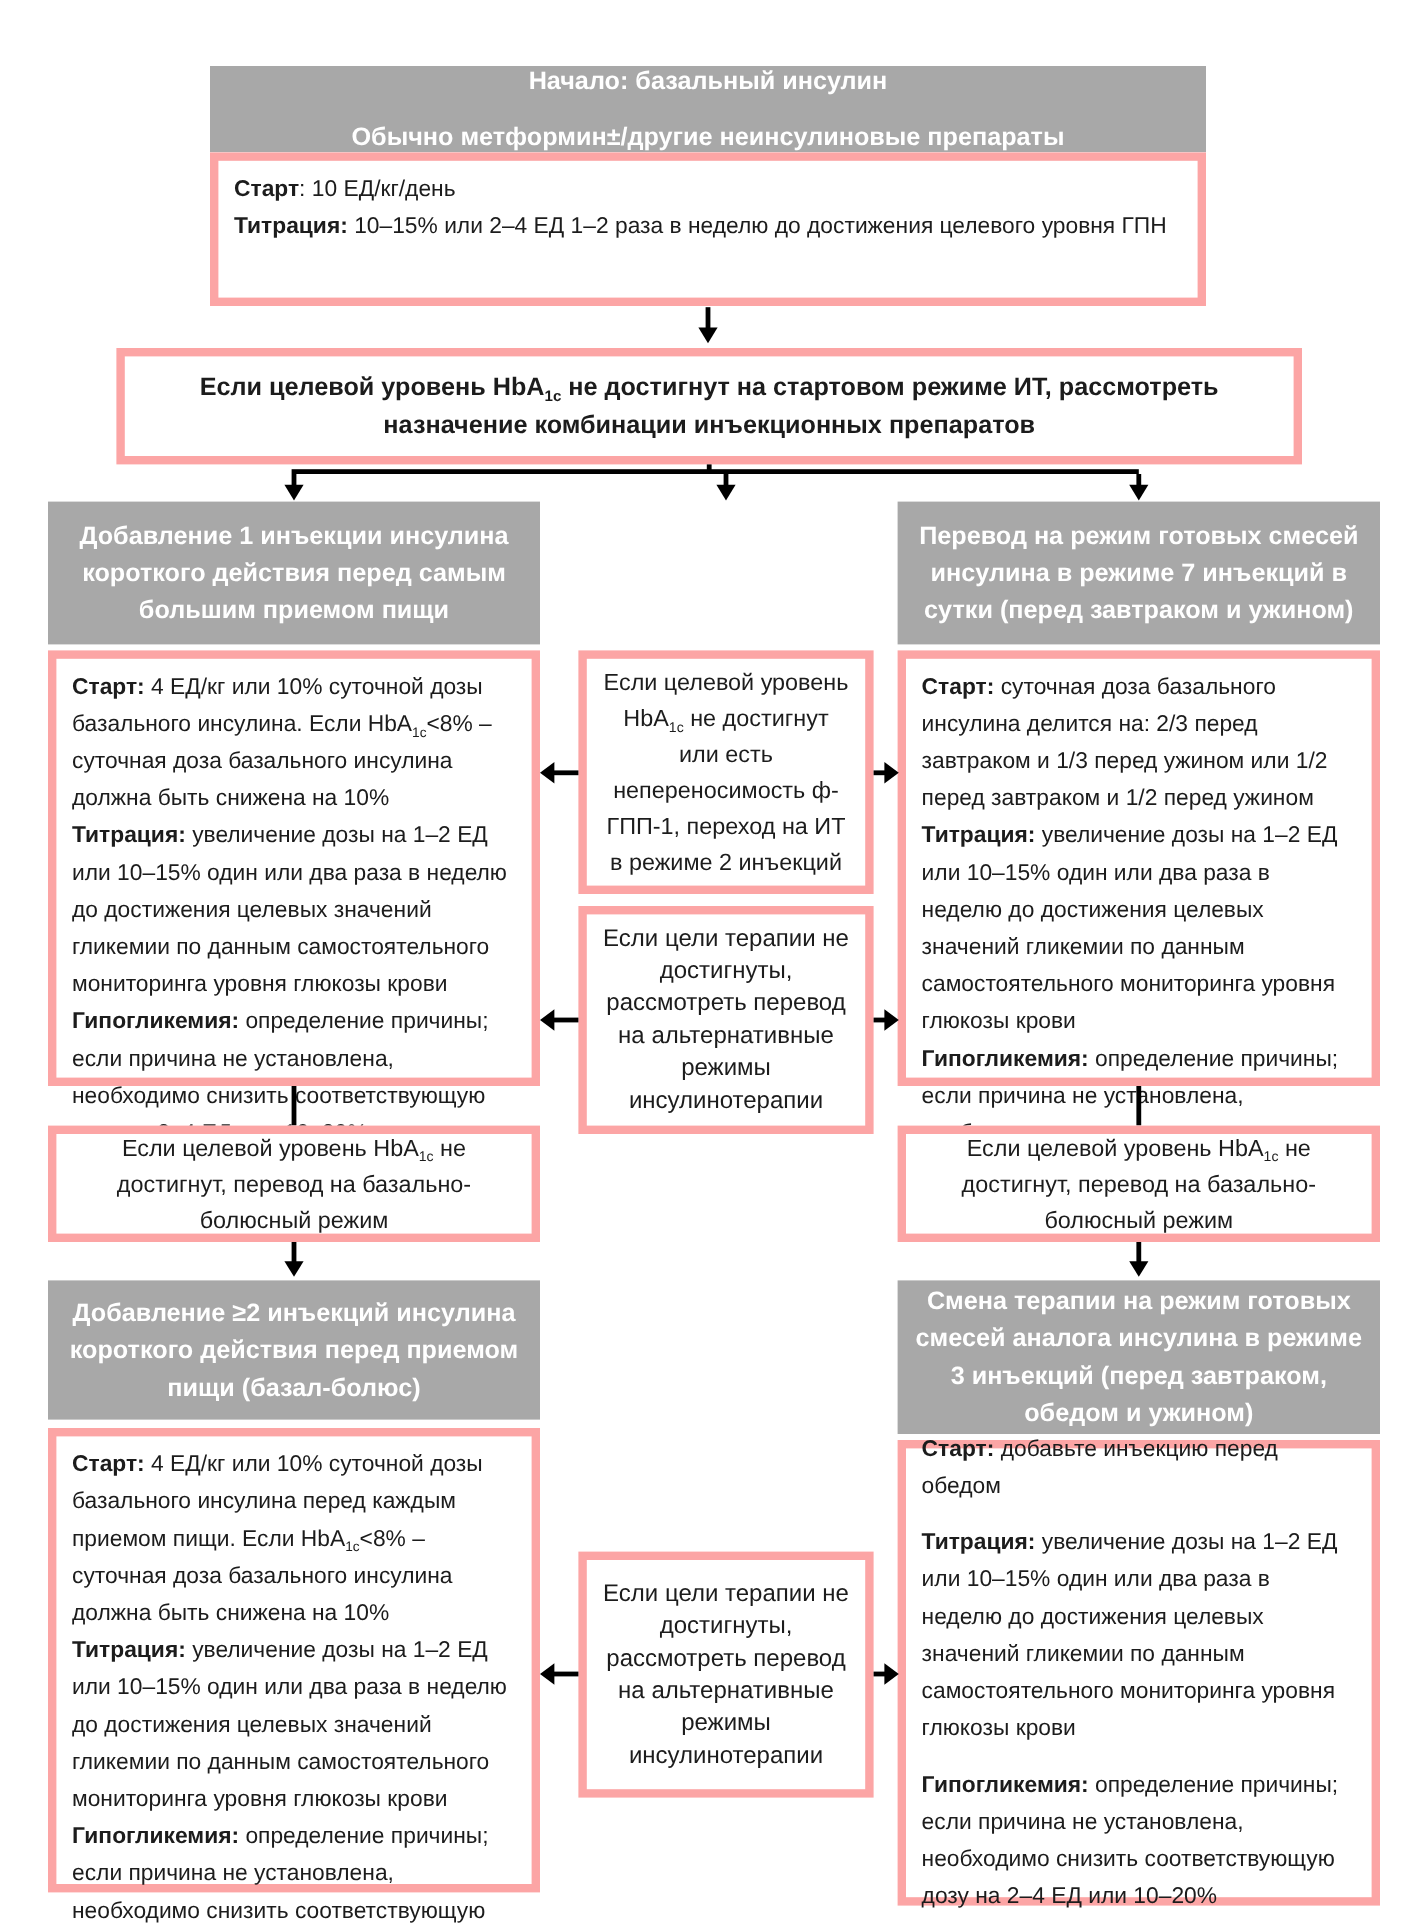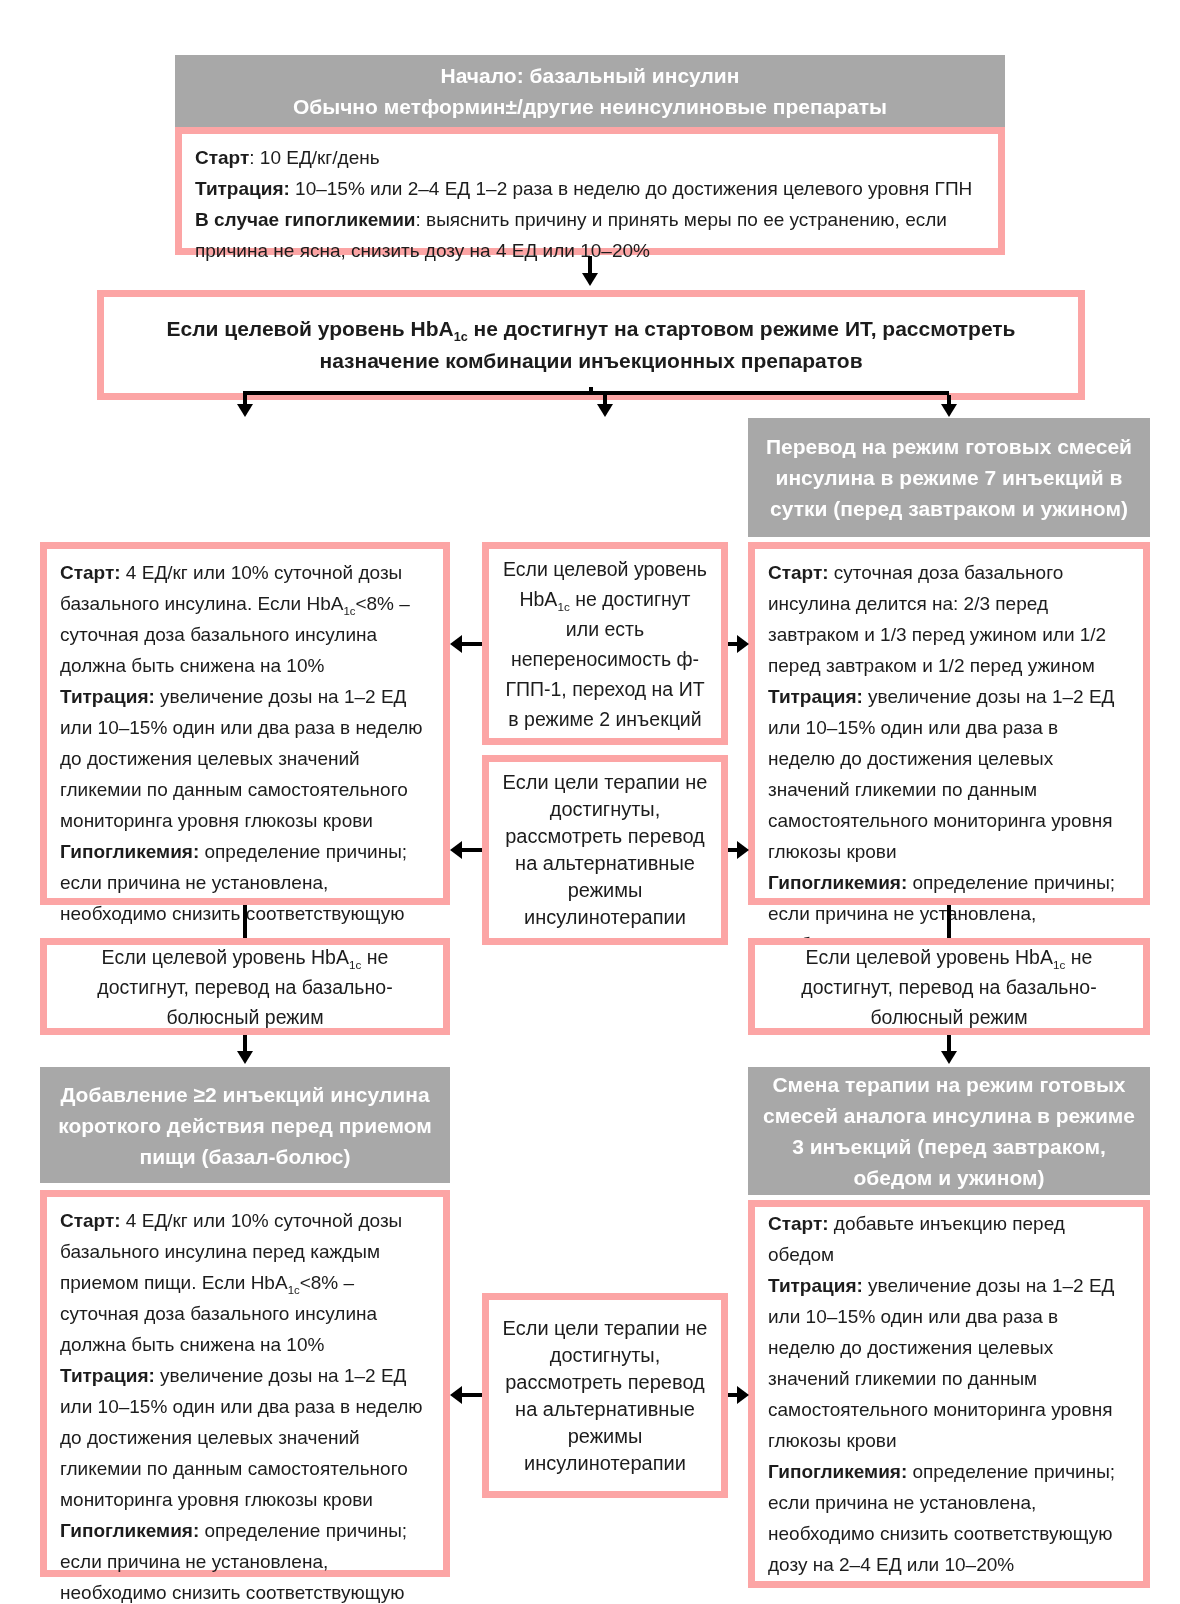--- a/index.html
+++ b/index.html
@@ -1,20 +1,20 @@
 <!DOCTYPE html>
 <html><head>
 <meta charset="utf-8">
 <style>
   html,body{margin:0;padding:0;background:#fff;}
   .canvas{
     position:relative;width:1180px;height:1604px;background:#fff;
     font-family:"Liberation Sans", sans-serif;color:#1c1c1c;
   }
-  .box{position:absolute;box-sizing:border-box;}
+  .box{position:absolute;box-sizing:border-box;gap:16px;}
   .gray{
     background:#a8a8a8;color:#ffffff;font-weight:bold;
     display:flex;flex-direction:column;align-items:center;justify-content:center;
     text-align:center;font-size:21px;line-height:31px;padding:0 10px;
   }
   .white{
     background:#ffffff;border:7px solid #fca5a5;
   }
   .bodytext{
     font-size:19px;line-height:31px;padding:8px 13px;text-align:left;
@@ -50,39 +50,41 @@
 <div class="canvas">
 
   <div class="box gray" style="left:175px;top:55px;width:830px;height:72px;">
     <div>Начало: базальный инсулин</div>
     <div>Обычно метформин±/другие неинсулиновые препараты</div>
   </div>
 
   <div class="box white bodytext" style="left:175px;top:127px;width:830px;height:128px;">
       <div><b>Старт</b><span>: 10 ЕД/кг/день</span></div>
       <div><b>Титрация:</b><span> 10–15% или 2–4 ЕД 1–2 раза в неделю до достижения целевого уровня ГПН</span></div>
-      <div><b>В случае гипогликемии</b><span>: выяснить причину и принять меры по ее устранению, если причина не ясна, снизить дозу на 4 ЕД или 10–20%</span></div>
     </div>
 
   <div class="vline" style="left:588px;top:256px;height:18px;"></div>
   <div class="head-down" style="left:582px;top:273px;"></div>
 
-  <div class="box white decision" style="left:97px;top:290px;width:988px;height:110px;">
+  <div class="box white decision" style="left:97px;top:290px;width:988px;height:97px;">
       <div><span>Если целевой уровень HbA</span><sub>1c</sub><span> не достигнут на стартовом режиме ИТ, рассмотреть назначение комбинации инъекционных препаратов</span></div>
     </div>
 
   <div class="vline" style="left:589px;top:387px;height:6px;"></div>
   <div class="hline" style="left:243px;top:391px;width:706px;"></div>
   <div class="vline" style="left:243px;top:395px;height:10px;"></div>
   <div class="head-down" style="left:237px;top:404px;"></div>
   <div class="vline" style="left:603px;top:395px;height:10px;"></div>
   <div class="head-down" style="left:597px;top:404px;"></div>
   <div class="vline" style="left:947px;top:395px;height:10px;"></div>
   <div class="head-down" style="left:941px;top:404px;"></div>
 
+  <div class="box gray" style="left:40px;top:418px;width:410px;height:119px;">
+    <div>Добавление 1 инъекции инсулина короткого действия перед самым большим приемом пищи</div>
+  </div>
   <div class="box gray" style="left:748px;top:418px;width:402px;height:119px;">
     <div>Перевод на режим готовых смесей инсулина в режиме 7 инъекций в сутки (перед завтраком и ужином)</div>
   </div>
 
   <div class="box white bodytext" style="left:40px;top:542px;width:410px;height:363px;">
       <div><b>Старт:</b><span> 4 ЕД/кг или 10% суточной дозы базального инсулина. Если HbA</span><sub>1c</sub><span>&lt;8% – суточная доза базального инсулина должна быть снижена на 10%</span></div>
       <div><b>Титрация:</b><span> увеличение дозы на 1–2 ЕД или 10–15% один или два раза в неделю до достижения целевых значений гликемии по данным самостоятельного мониторинга уровня глюкозы крови</span></div>
       <div><b>Гипогликемия:</b><span> определение причины; если причина не установлена, необходимо снизить соответствующую дозу на 2–4 ЕД или 10–20%</span></div>
     </div>
 

